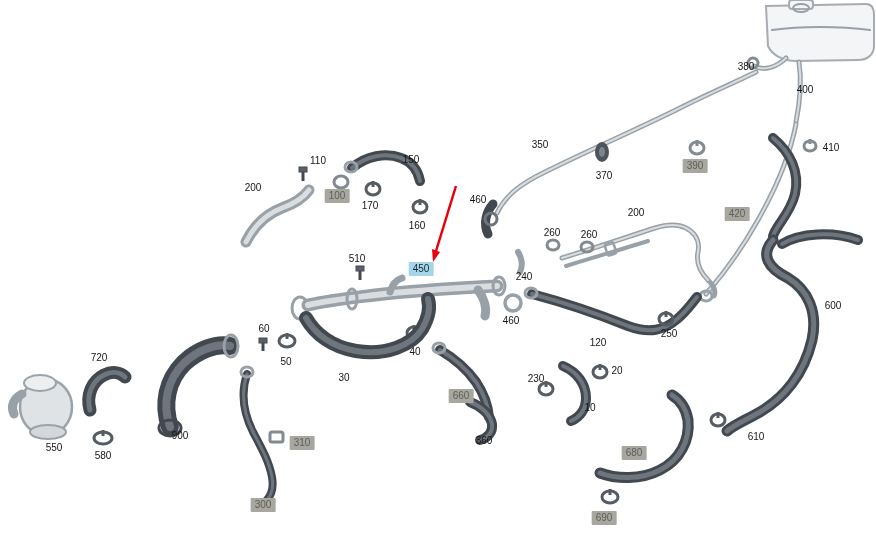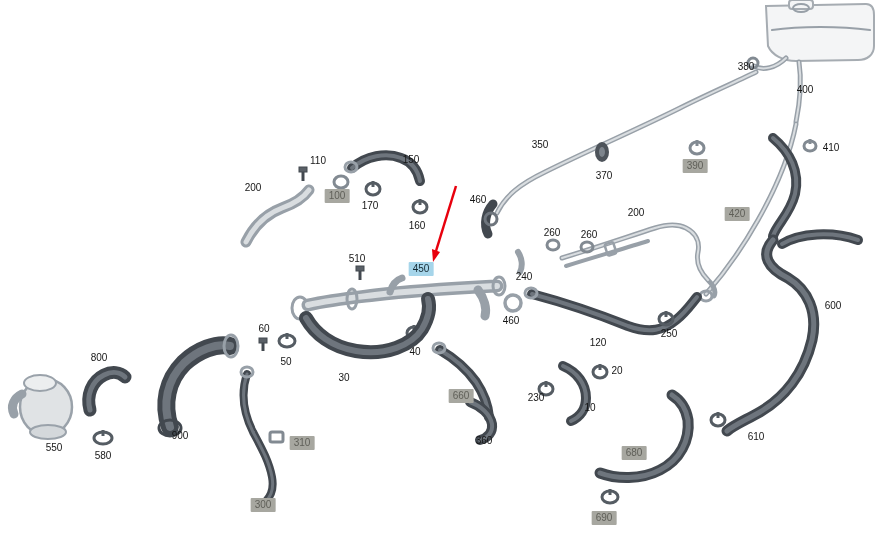--- a/index.html
+++ b/index.html
@@ -270,31 +270,31 @@
   <div class="lbl" style="left:552px;top:233px">260</div>
   <div class="lbl" style="left:589px;top:235px">260</div>
   <div class="lbl" style="left:357px;top:259px">510</div>
   <div class="lbl hl" style="left:421px;top:269px">450</div>
   <div class="lbl" style="left:524px;top:277px">240</div>
   <div class="lbl" style="left:511px;top:321px">460</div>
   <div class="lbl" style="left:669px;top:334px">250</div>
   <div class="lbl" style="left:598px;top:343px">120</div>
   <div class="lbl" style="left:617px;top:371px">20</div>
   <div class="lbl" style="left:590px;top:408px">10</div>
-  <div class="lbl" style="left:536px;top:398px">230</div>
+  <div class="lbl" style="left:536px;top:379px">230</div>
   <div class="lbl" style="left:833px;top:306px">600</div>
   <div class="lbl" style="left:756px;top:437px">610</div>
   <div class="lbl boxed" style="left:634px;top:453px">680</div>
   <div class="lbl boxed" style="left:604px;top:518px">690</div>
   <div class="lbl" style="left:484px;top:441px">360</div>
   <div class="lbl boxed" style="left:461px;top:396px">660</div>
   <div class="lbl" style="left:415px;top:352px">40</div>
   <div class="lbl" style="left:344px;top:378px">30</div>
   <div class="lbl" style="left:286px;top:362px">50</div>
   <div class="lbl" style="left:264px;top:329px">60</div>
   <div class="lbl boxed" style="left:302px;top:443px">310</div>
   <div class="lbl boxed" style="left:263px;top:505px">300</div>
   <div class="lbl" style="left:180px;top:436px">900</div>
   <div class="lbl" style="left:54px;top:448px">550</div>
-  <div class="lbl" style="left:99px;top:358px">800</div>
+  <div class="lbl" style="left:99px;top:358px">720</div>
   <div class="lbl" style="left:103px;top:456px">580</div>
 
 </div>
 
 </body></html>

